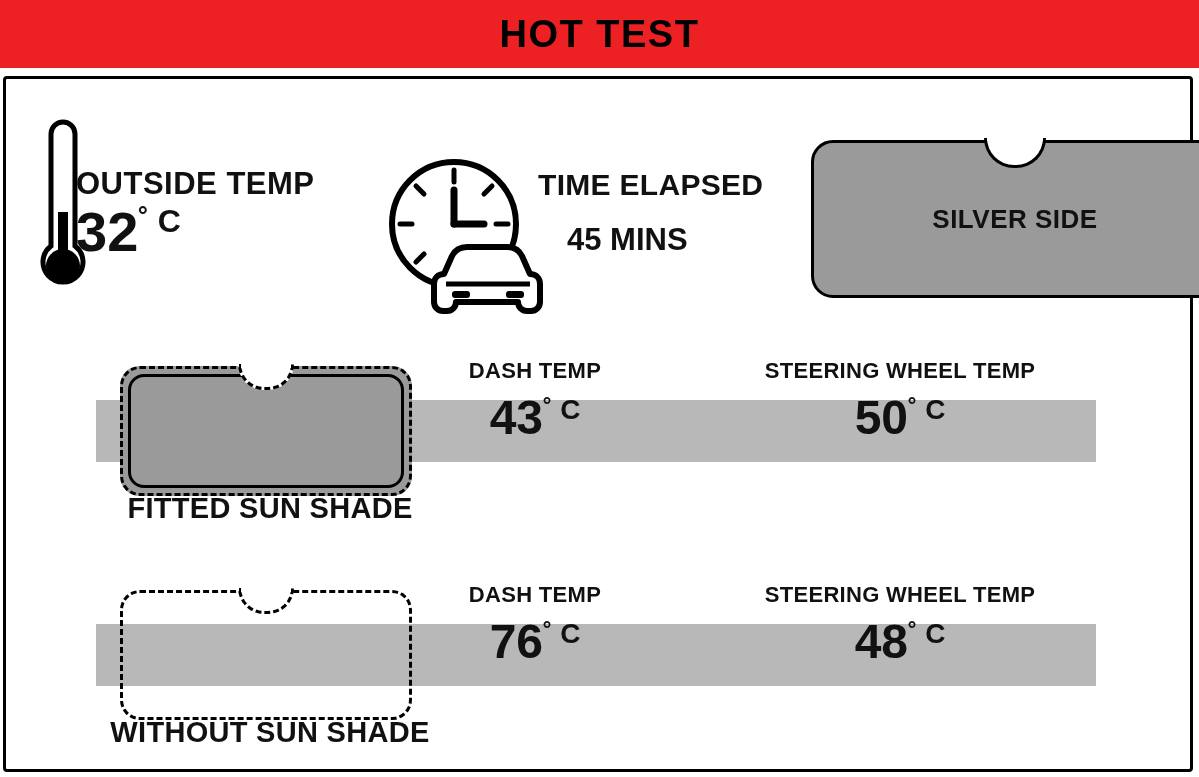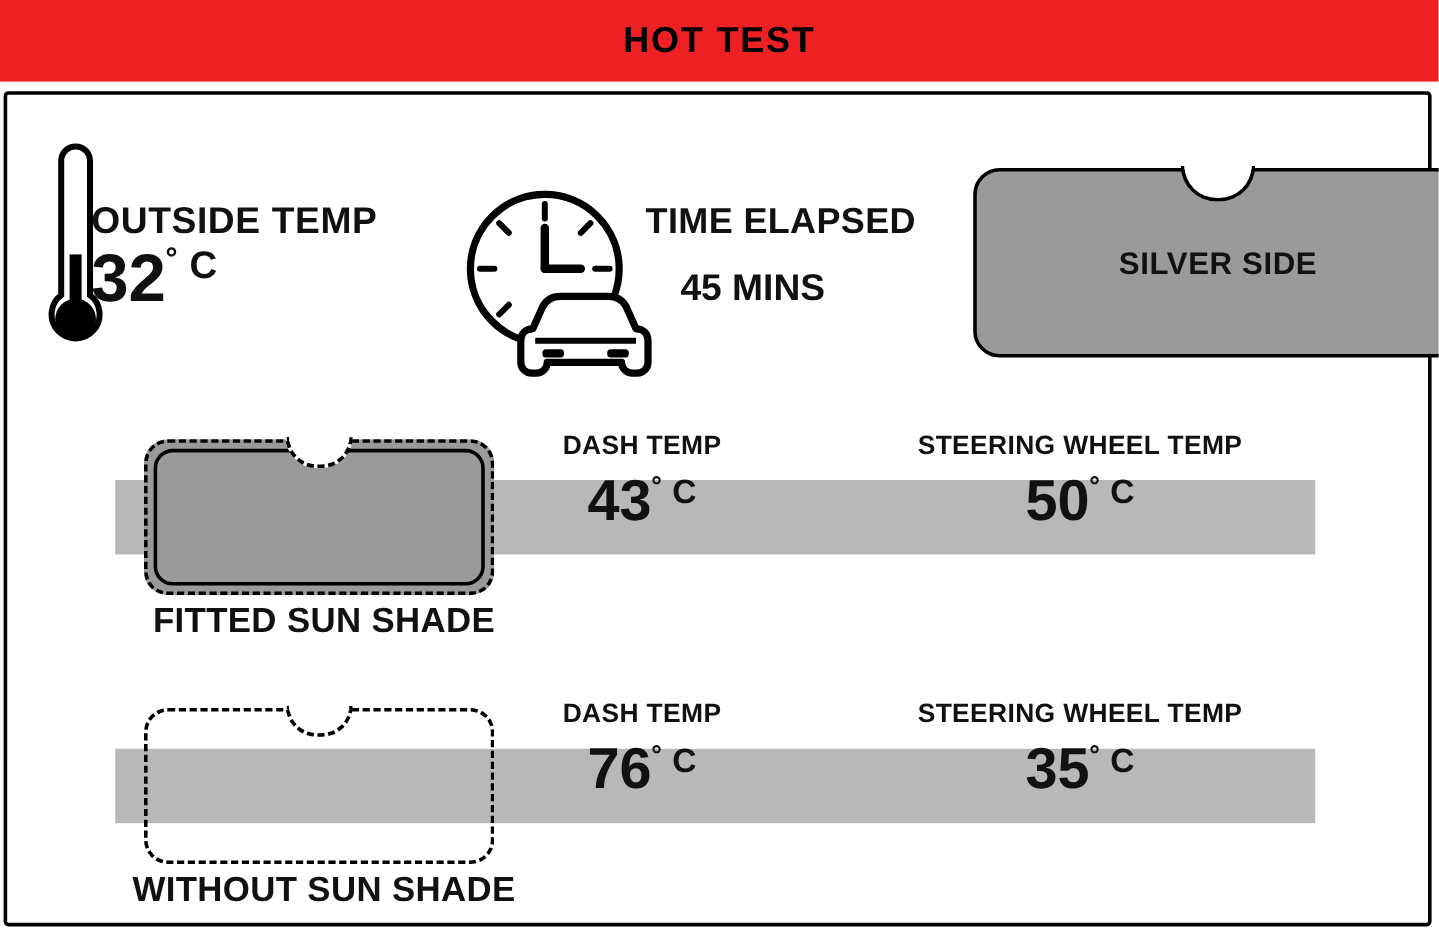--- a/index.html
+++ b/index.html
@@ -24,21 +24,21 @@
     left: 0;
     top: 0;
     width: 1199px;
     height: 68px;
     background: #ed2024;
     display: flex;
     align-items: center;
     justify-content: center;
   }
   .header-title {
-    font-size: 30px;
+    font-size: 38px;
     font-weight: bold;
     color: #000000;
     letter-spacing: 1.5px;
   }
 
   
   .frame {
     position: absolute;
     left: 3px;
     top: 76px;
@@ -237,21 +237,21 @@
     left: 50%;
     top: -3px;
     width: 50px;
     height: 5px;
     margin-left: -25px;
     background: #ffffff;
   }
   .shade-caption {
     position: absolute;
     left: 90px;
-    top: 172px;
+    top: 162px;
     width: 360px;
     text-align: center;
     font-size: 29px;
     font-weight: bold;
     color: #111111;
     letter-spacing: 0.3px;
   }
 
   .metric {
     position: absolute;
@@ -389,18 +389,18 @@
     <div class="metric metric-dash">
       <div class="m-label">DASH TEMP</div>
       <div class="m-value">
         <span>76</span><span class="deg">˚ C</span>
       </div>
     </div>
 
     <div class="metric metric-wheel">
       <div class="m-label">STEERING WHEEL TEMP</div>
       <div class="m-value">
-        <span>35</span><span class="deg">˚ C</span>
+        <span>48</span><span class="deg">˚ C</span>
       </div>
     </div>
   </div>
 
 </div>
 
 </body></html>

